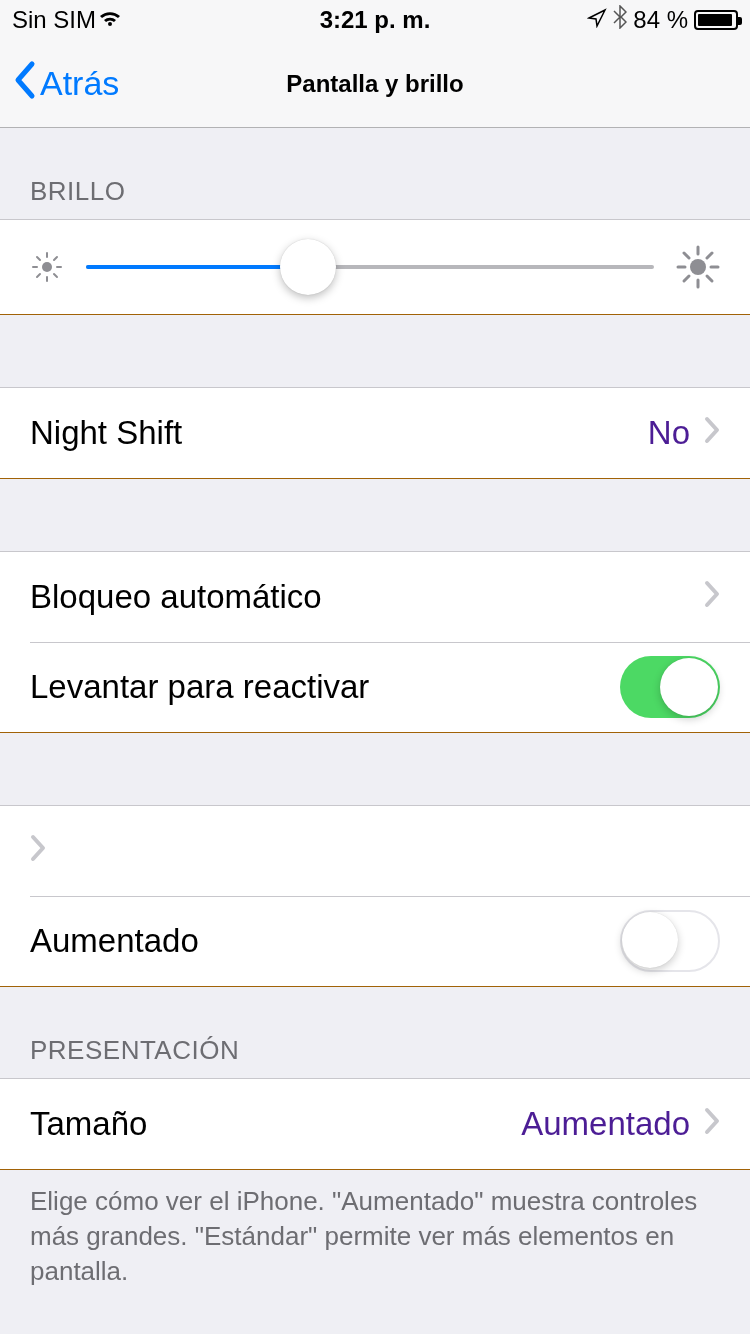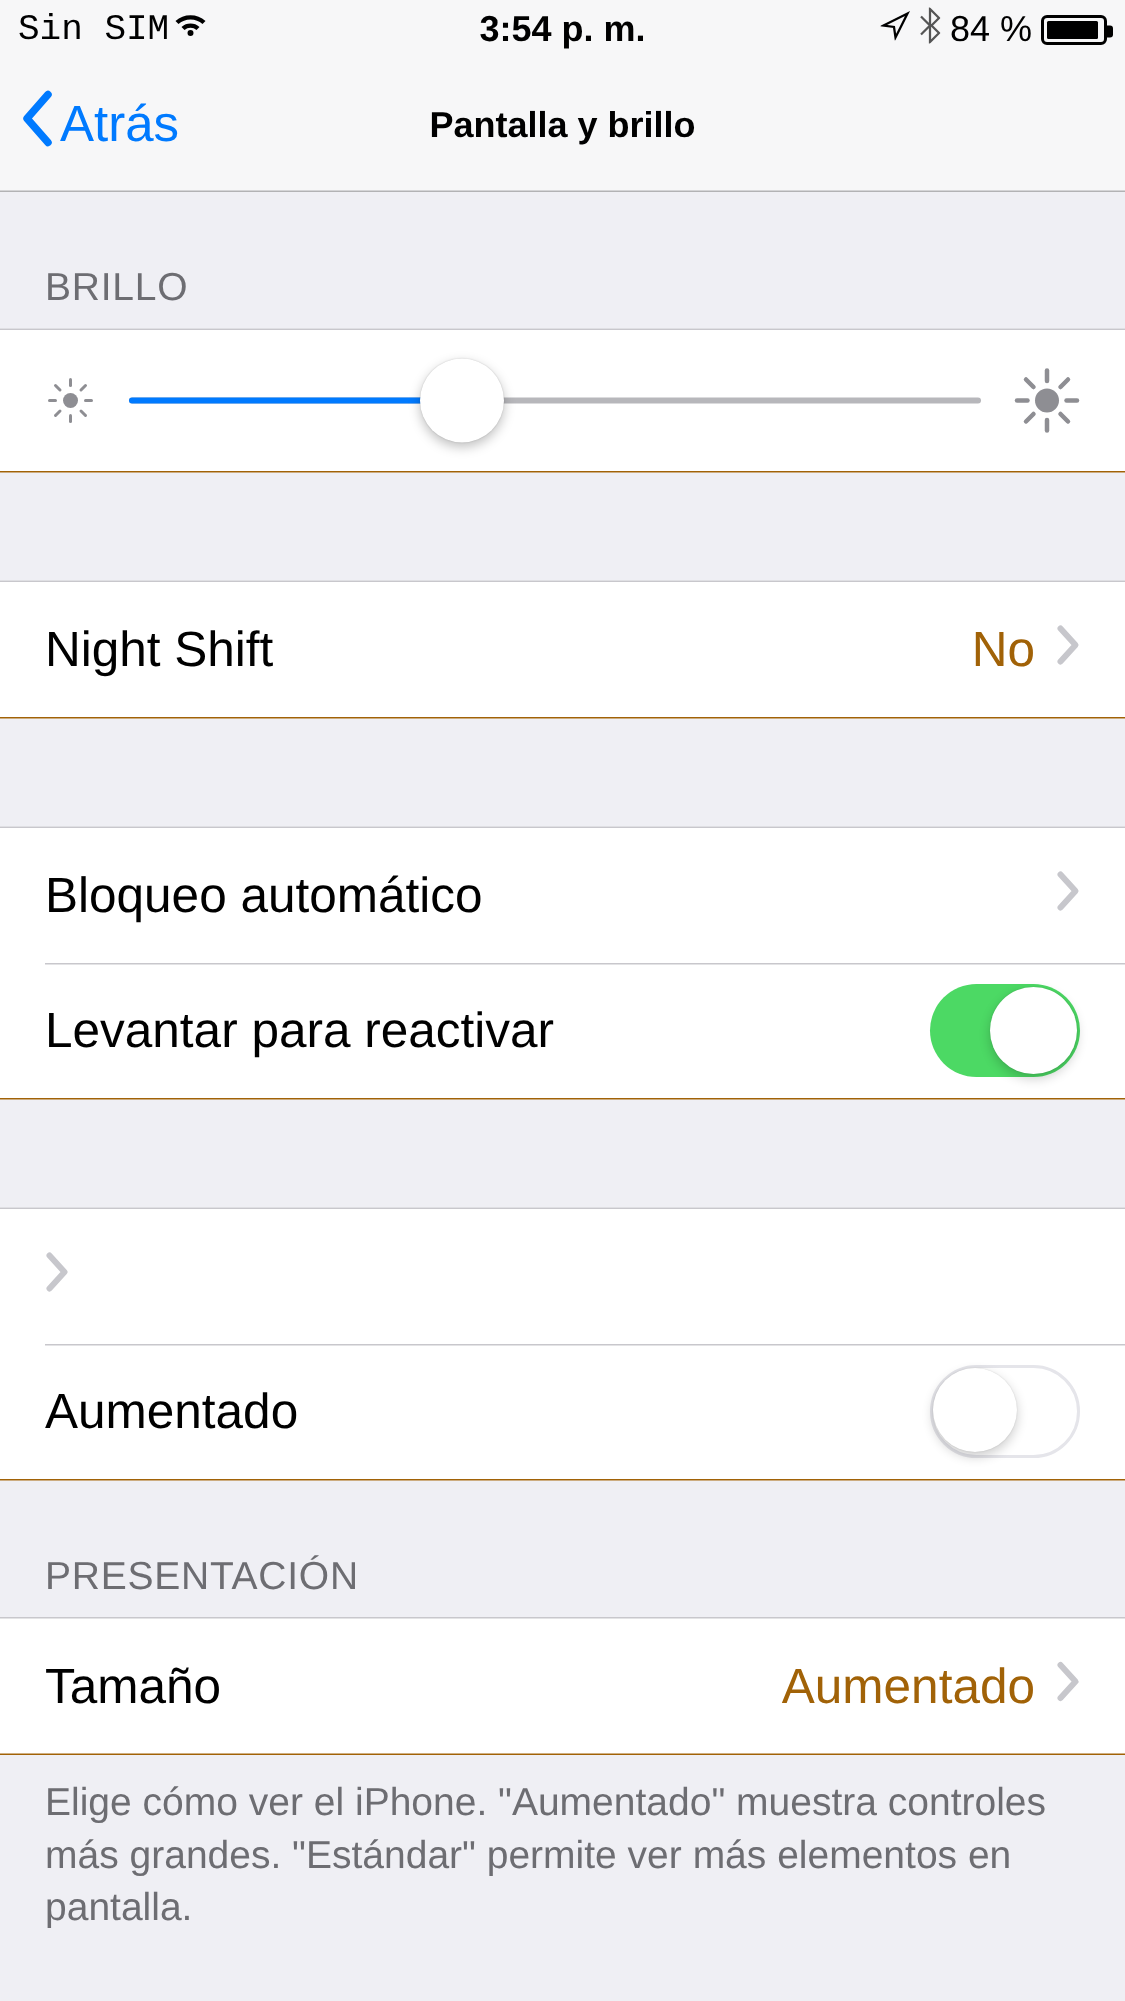--- a/index.html
+++ b/index.html
@@ -14,21 +14,21 @@
     
     .status-bar {
       height: 40px;
       background: #f7f7f8;
       display: flex;
       align-items: center;
       padding: 0 12px;
       font-size: 24px;
       position: relative;
     }
-    .status-left { display: flex; align-items: center; gap: 0; font-family: Liberation Mono, monospace; }
+    .status-left { display: flex; align-items: center; gap: 0; }
     .status-center {
       position: absolute;
       left: 50%;
       transform: translateX(-50%);
       font-weight: 600;
     }
     .status-right {
       margin-left: auto;
       display: flex;
       align-items: center;
@@ -109,21 +109,21 @@
       position: relative;
     }
     .row + .row::before {
       content: "";
       position: absolute;
       left: 30px; right: 0; top: 0;
       height: 1px;
       background: #c8c7cc;
     }
     .row-label { flex: 1; }
-    .row-value { color: #a16207; font-size: 33px; margin-right: 14px; }
+    .row-value { color: #4c1d95; font-size: 33px; margin-right: 14px; }
     .chevron { color: #c7c7cc; }
 
     
     .slider-row {
       height: 94px;
       gap: 22px;
     }
     .slider-track {
       flex: 1;
       height: 4px;
@@ -175,21 +175,21 @@
 
 <div class="status-bar">
   <div class="status-left">
     <span>Sin SIM</span>
     <span>
       <svg width="28" height="20" viewBox="0 0 28 20">
           <path d="M14 18a2 2 0 100-4 2 2 0 000 4zm-6-6a9 9 0 0112 0l-2 2a6 6 0 00-8 0zm-4-4a15 15 0 0120 0l-2 2a12 12 0 00-16 0z" fill="#000"></path>
         </svg>
     </span>
   </div>
-  <div class="status-center">3:54 p. m.</div>
+  <div class="status-center">3:21 p. m.</div>
   <div class="status-right">
     <span>
       <svg width="20" height="20" viewBox="0 0 20 20">
           <path d="M2 10l16-8-8 16-1-7z" fill="none" stroke="#000" stroke-width="1.5"></path>
         </svg>
     </span>
     <span>
       <svg width="14" height="24" viewBox="0 0 14 24">
           <path d="M7 1v22l6-6-5-5 5-5-6-6zm0 11L1 6m6 6l-6 6" fill="none" stroke="#555" stroke-width="1.5"></path>
         </svg>

